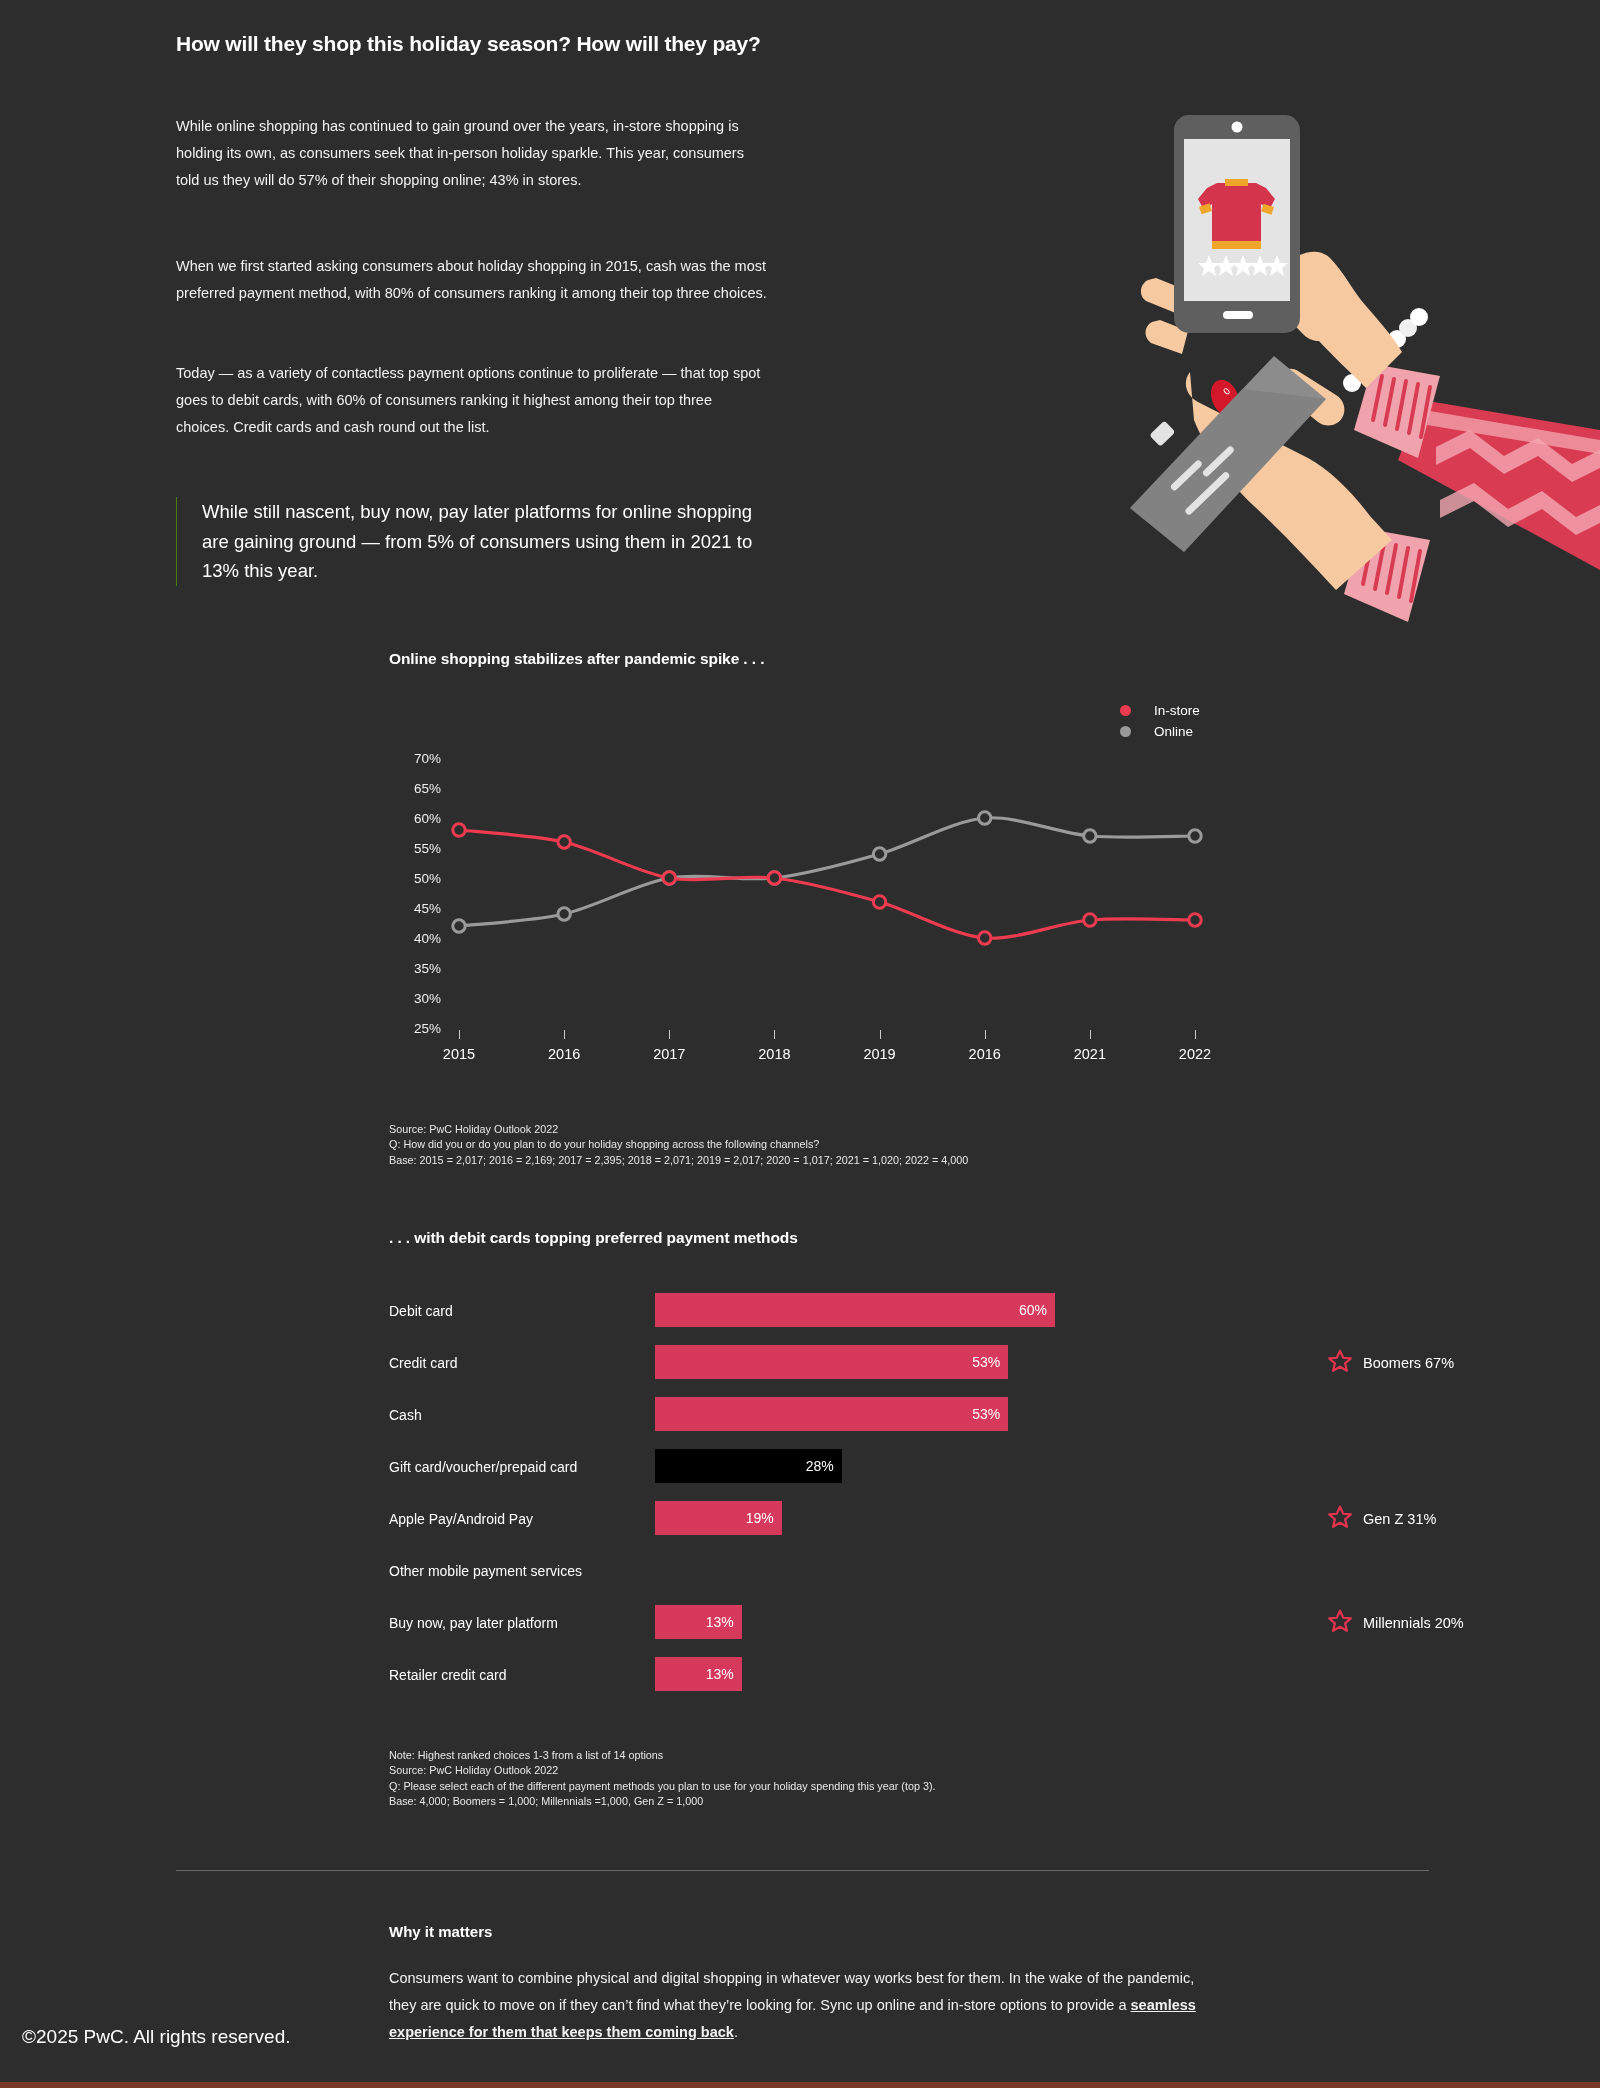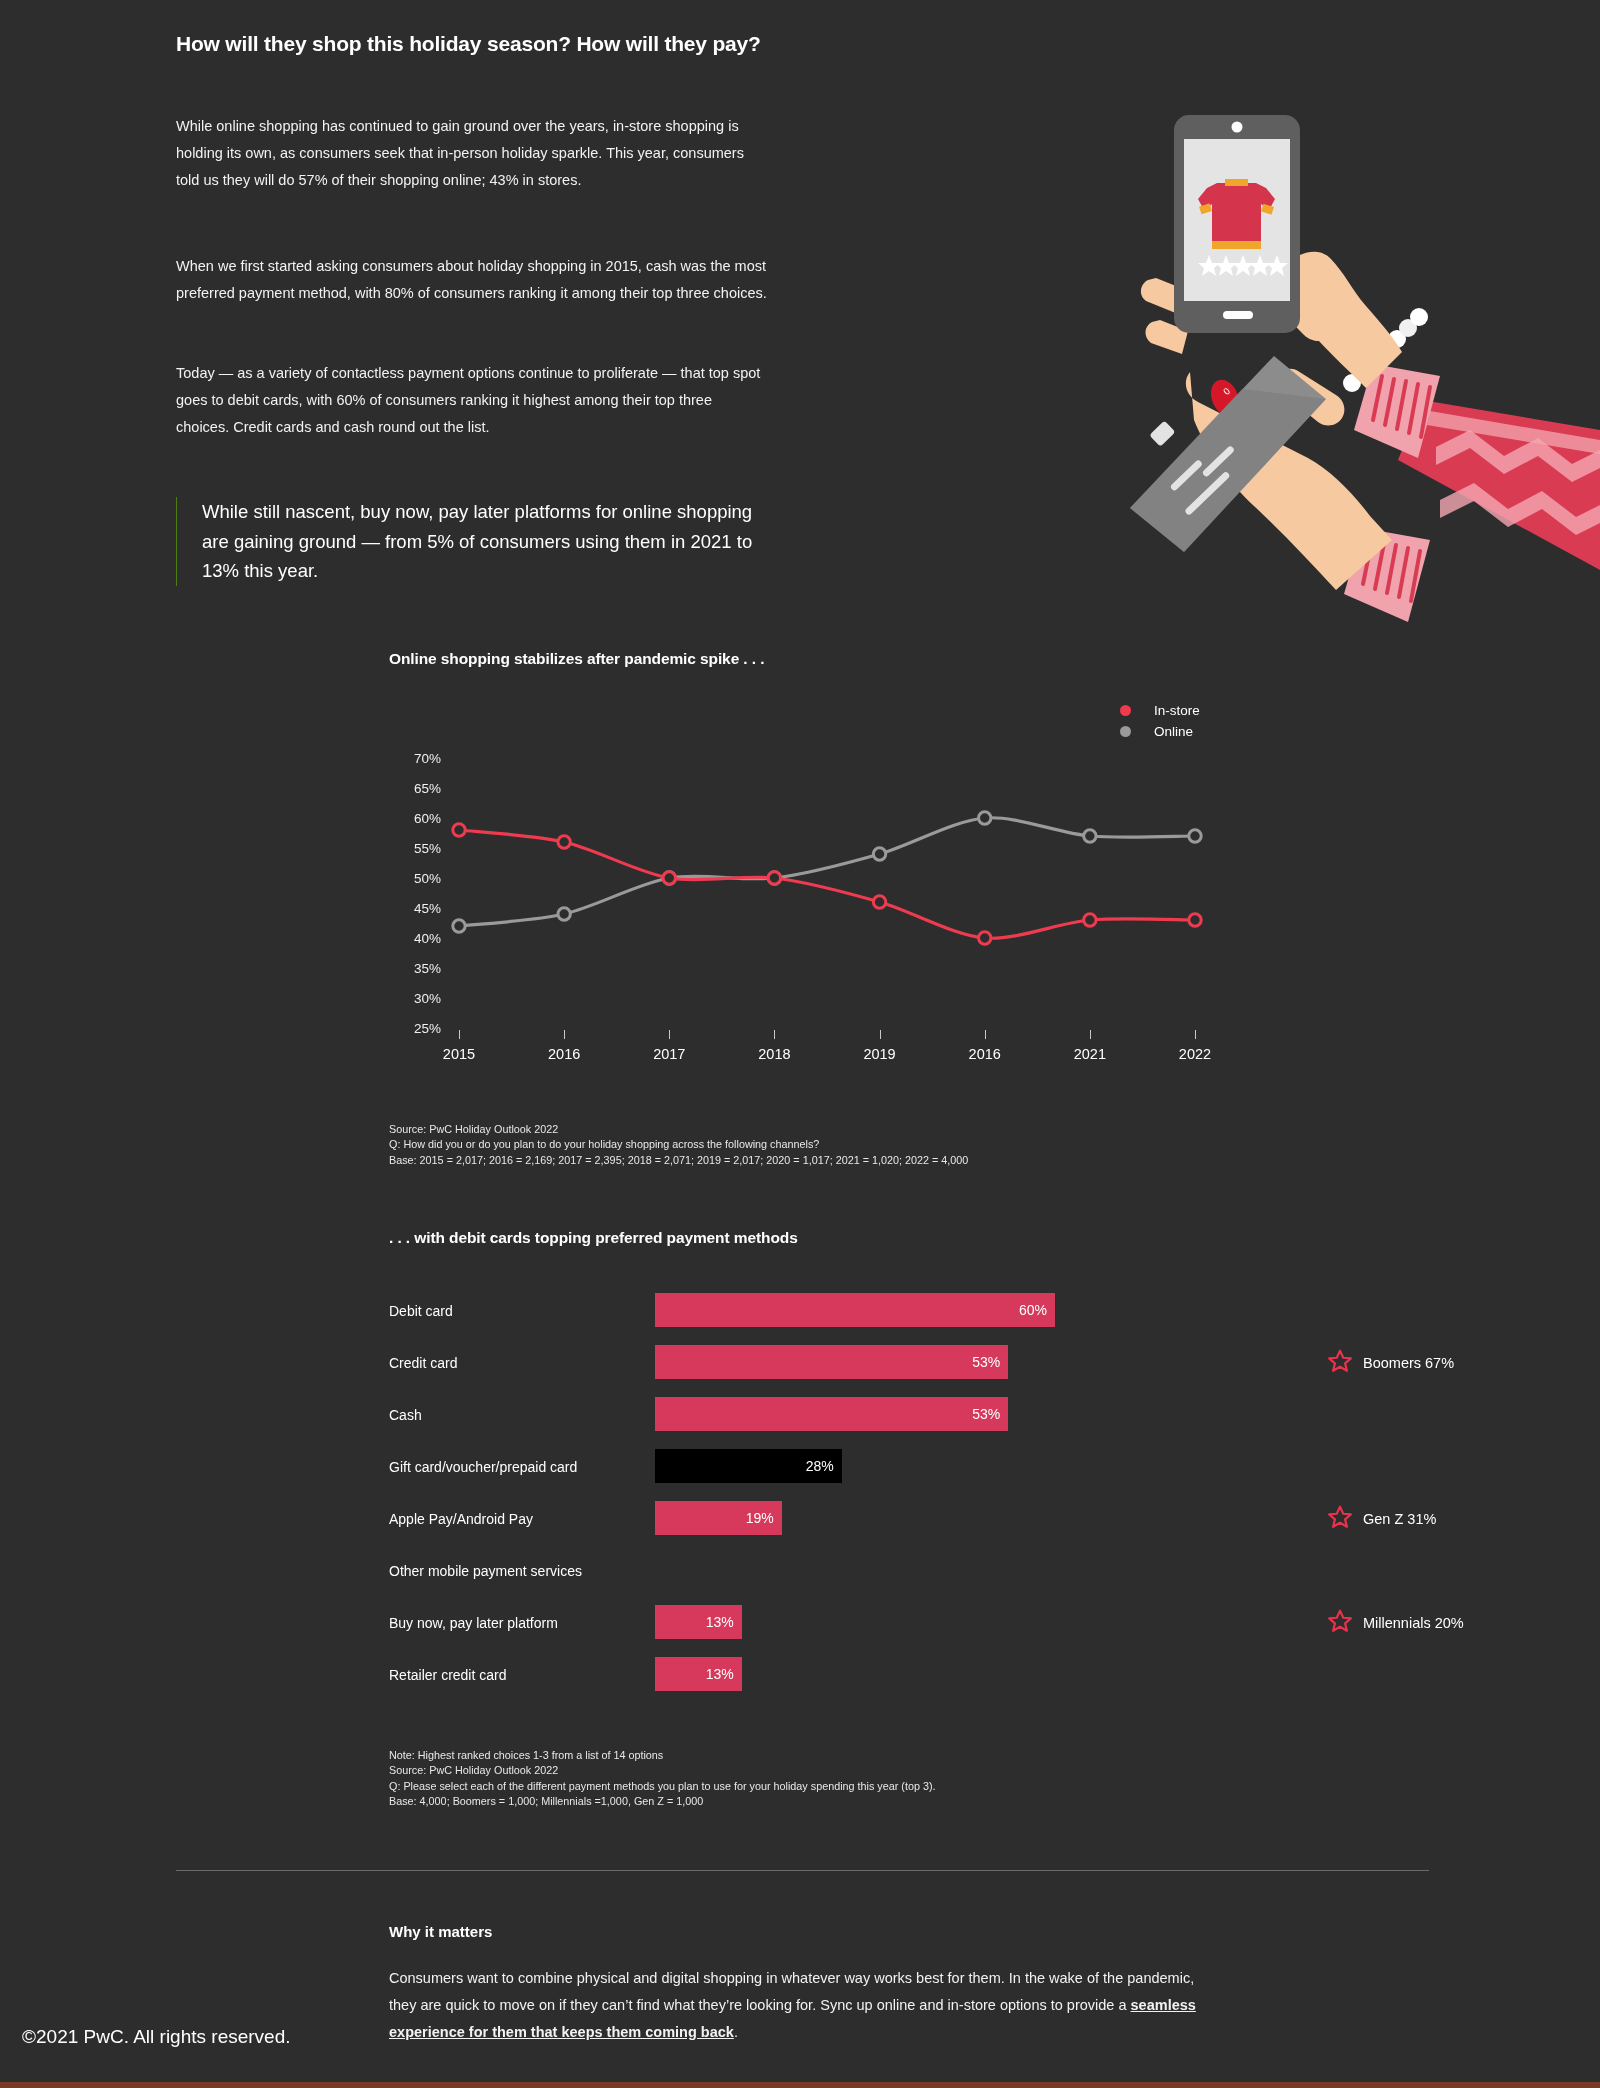--- a/index.html
+++ b/index.html
@@ -377,16 +377,16 @@
     <div>Source: PwC Holiday Outlook 2022</div>
     <div>Q: Please select each of the different payment methods you plan to use for your holiday spending this year (top 3).</div>
     <div>Base: 4,000; Boomers = 1,000; Millennials =1,000, Gen Z = 1,000</div>
   </div>
 
   <div class="divider"></div>
   <div id="whyTitle">Why it matters</div>
   <p id="whyBody">
     <span>Consumers want to combine physical and digital shopping in whatever way works best for them. In the wake of the pandemic, they are quick to move on if they can’t find what they’re looking for. Sync up online and in-store options to provide a </span><u>seamless experience for them that keeps them coming back</u><span>.</span>
   </p>
-  <div class="copyright">©2021 PwC. All rights reserved.</div>
+  <div class="copyright">©2025 PwC. All rights reserved.</div>
   <div class="bottomstrip"></div>
 
 </div>
 
 </body></html>

